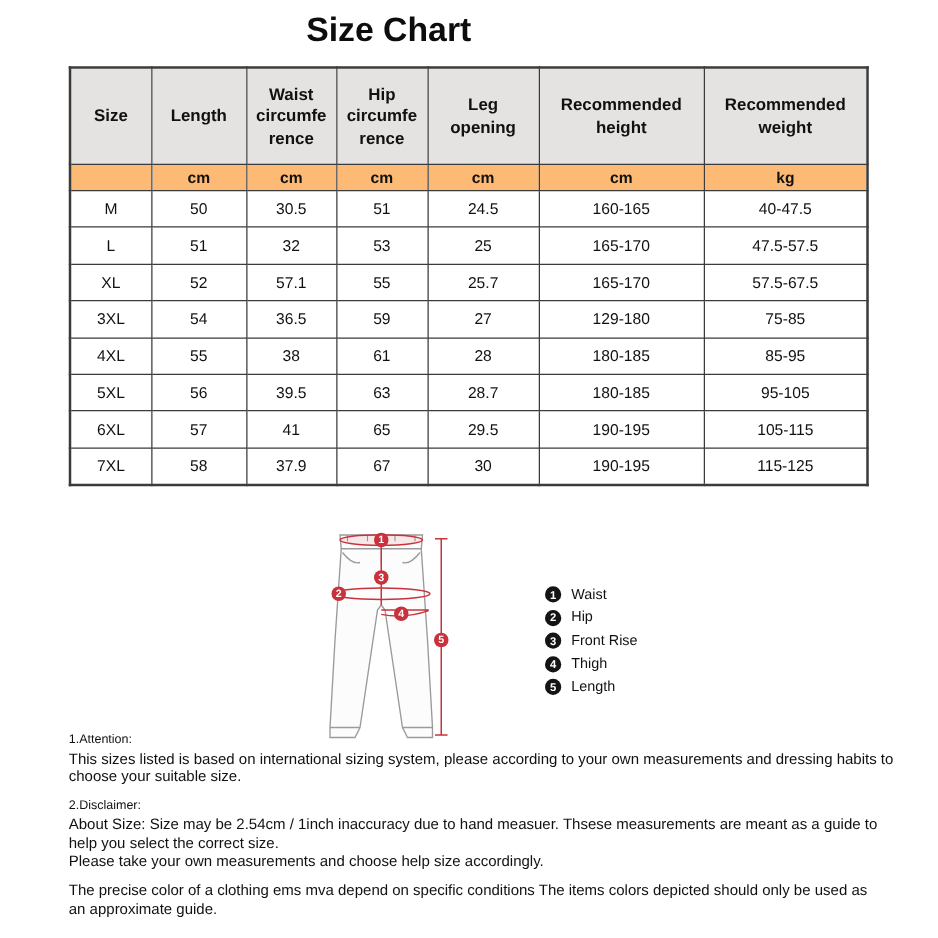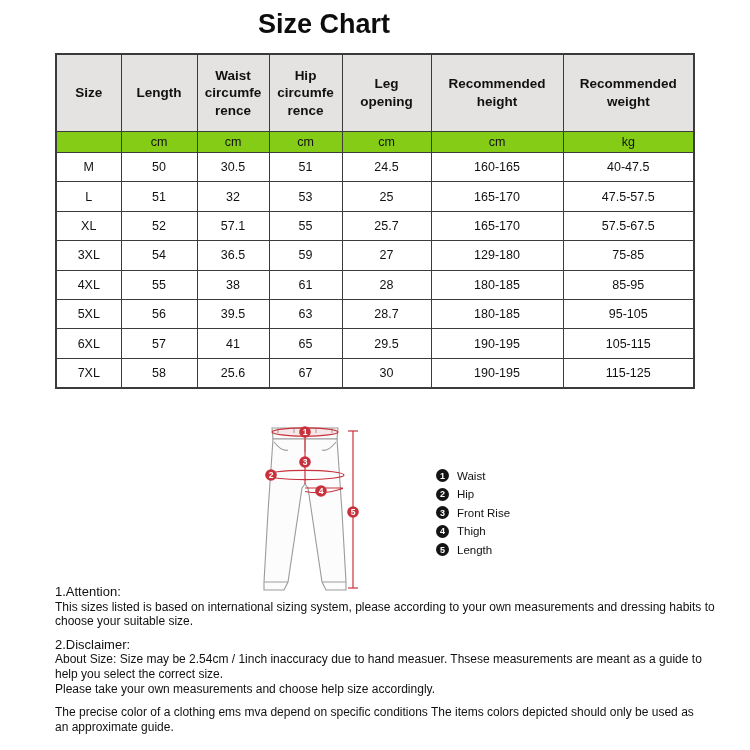--- a/index.html
+++ b/index.html
@@ -1,52 +1,52 @@
 <!DOCTYPE html>
 <html><head>
 <meta charset="utf-8">
 <style>
   html,body{margin:0;padding:0;}
   body{
     width:750px;height:750px;background:#ffffff;position:relative;
     font-family:"Liberation Sans", sans-serif;color:#111;overflow:hidden;
   }
   .title{
-    position:absolute;top:9px;left:16px;width:616px;text-align:center;
+    position:absolute;top:9px;left:3px;width:616px;text-align:center;
     font-size:27px;font-weight:bold;color:#0d0d0d;
   }
   table.size-table{
     position:absolute;left:55px;top:53px;border-collapse:collapse;
     table-layout:fixed;background:#fff;border:2px solid #3b3b3b;
   }
   .size-table th,.size-table td{
     border:1px solid #3b3b3b;text-align:center;vertical-align:middle;
     padding:0;color:#111;overflow:hidden;
   }
   .size-table thead th{
     background:#e4e3e1;font-size:13.5px;font-weight:bold;height:76px;
     white-space:pre-line;line-height:1.3;
   }
   .size-table tr.unit-row td{
-    background:#84cc16;font-size:12.5px;font-weight:normal;height:20px;
+    background:#fdba74;font-size:12.5px;font-weight:bold;height:20px;
   }
   .size-table tbody td{font-size:12.5px;height:28.4px;background:#fff;}
   .diagram{position:absolute;left:0;top:424px;width:750px;height:176px;}
   .pants-svg{position:absolute;left:258px;top:0;}
   .legend{position:absolute;left:436px;top:45px;}
   .legend-item{display:flex;align-items:center;height:13px;margin-bottom:5.6px;}
   .legend-num{
     width:13px;height:13px;border-radius:50%;background:#141414;color:#fff;
     font-size:9px;font-weight:bold;display:flex;align-items:center;
     justify-content:center;margin-right:8px;flex:0 0 13px;
   }
   .legend-label{font-size:11.5px;color:#111;}
   .notes{position:absolute;left:55px;top:585px;width:670px;}
   .note{margin-bottom:9px;}
-  .note-heading{font-size:13px;line-height:14.6px;}
+  .note-heading{font-size:10px;line-height:14.6px;}
   .note-body{font-size:12px;line-height:14.6px;white-space:pre-line;}
 </style>
 </head>
 <body>
 
 <div class="title">Size Chart</div>
 
 <table class="size-table">
   <colgroup>
     <col style="width:65px">
@@ -144,21 +144,21 @@
         <td>57</td>
         <td>41</td>
         <td>65</td>
         <td>29.5</td>
         <td>190-195</td>
         <td>105-115</td>
       </tr>
       <tr>
         <td>7XL</td>
         <td>58</td>
-        <td>25.6</td>
+        <td>37.9</td>
         <td>67</td>
         <td>30</td>
         <td>190-195</td>
         <td>115-125</td>
       </tr>
     </tbody>
 </table>
 
 <div class="diagram">
   <svg class="pants-svg" width="104" height="172" viewBox="0 0 104 172">

